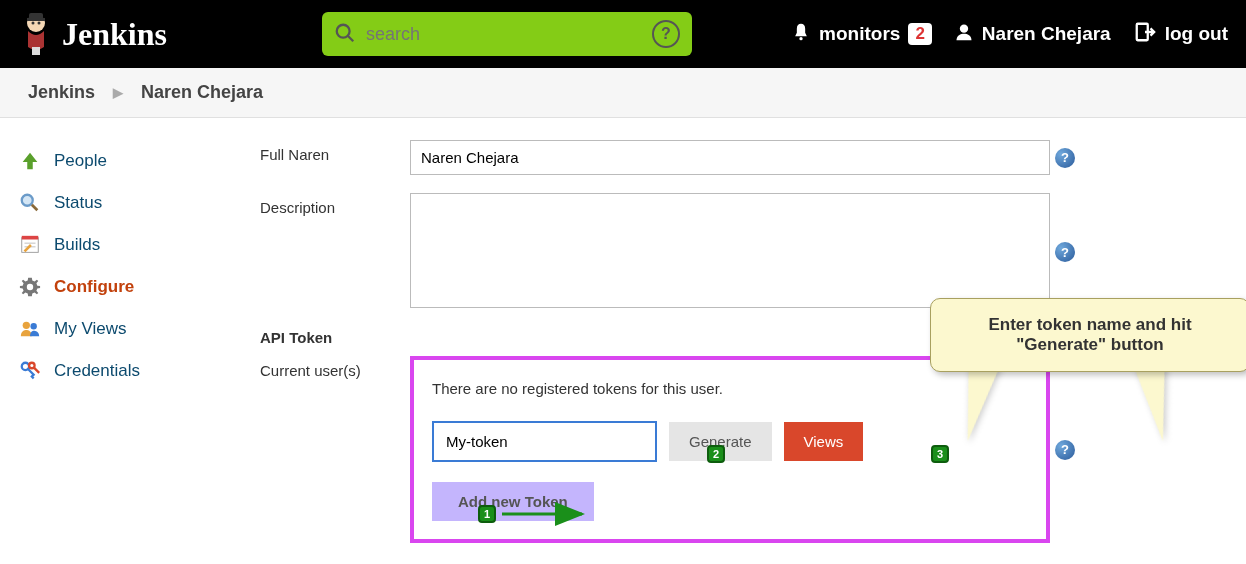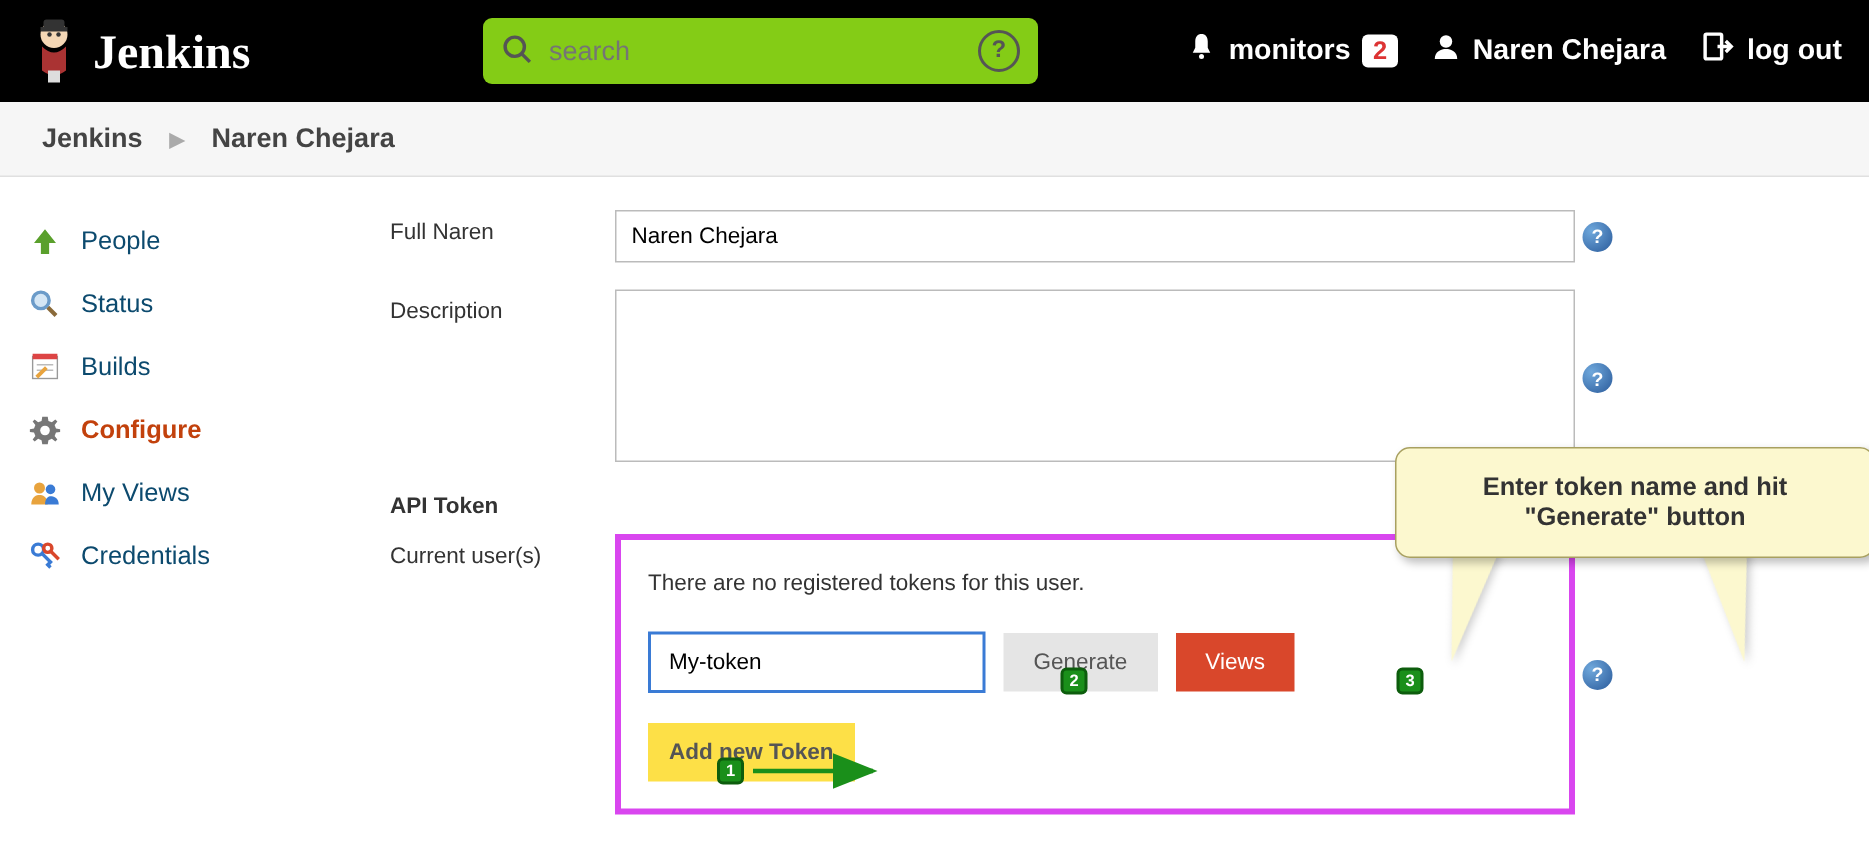--- a/index.html
+++ b/index.html
@@ -33,21 +33,21 @@
 .txt-input { width: 100%; border: 1px solid #bbb; padding: 8px 10px; font-size: 15px; }
 .txt-area { width: 100%; height: 115px; border: 1px solid #bbb; padding: 8px; font-size: 15px; resize: both; }
 .section-header { font-size: 15px; font-weight: bold; margin: 18px 0 10px 0; }
 .token-box { width: 640px; border: 4px solid #d946ef; padding: 20px 18px 18px 18px; }
 .token-msg { font-size: 15px; margin-bottom: 24px; }
 .token-row { display: flex; gap: 12px; align-items: center; margin-bottom: 20px; }
 .token-input { width: 225px; border: 2px solid #3a7bd5; padding: 10px 12px; font-size: 15px; outline: none; }
 .btn { padding: 11px 20px; font-size: 15px; border: none; cursor: pointer; font-weight: normal; }
 .btn-gray { background: #e5e5e5; color: #555; }
 .btn-red { background: #d9472b; color: #fff; }
-.btn-add { background: #fde047; color: #555; padding: 11px 14px; font-weight: bold; font-size: 15px; border: none; cursor: pointer; }
+.btn-add { background: #c4b5fd; color: #555; padding: 11px 26px; font-weight: bold; font-size: 15px; border: none; cursor: pointer; }
 .callout { position: absolute; left: 670px; top: 180px; width: 320px; background: #fcf8cf; border: 1px solid #a8a060; border-radius: 10px; padding: 16px 20px; font-size: 17px; font-weight: bold; text-align: center; color: #333; box-shadow: 3px 3px 6px rgba(0,0,0,0.25); z-index: 10; }
 .callout-tail { position: absolute; width: 0; height: 0; }
 .tail1 { left: 700px; top: 244px; border-left: 16px solid transparent; border-right: 16px solid transparent; border-top: 80px solid #fcf8cf; transform: rotate(12deg); filter: drop-shadow(2px 2px 3px rgba(0,0,0,0.2)); z-index: 9; }
 .tail2 { left: 880px; top: 244px; border-left: 16px solid transparent; border-right: 16px solid transparent; border-top: 80px solid #fcf8cf; transform: rotate(-10deg); filter: drop-shadow(2px 2px 3px rgba(0,0,0,0.2)); z-index: 9; }
 .num-badge { position: absolute; width: 18px; height: 18px; background: #1a8f1a; border: 2px solid #0d5d0d; border-radius: 4px; color: #fff; font-size: 11px; font-weight: bold; display: flex; align-items: center; justify-content: center; z-index: 20; }
 .arrow { position: absolute; z-index: 15; }
 </style>
 </head>
 <body>
 

